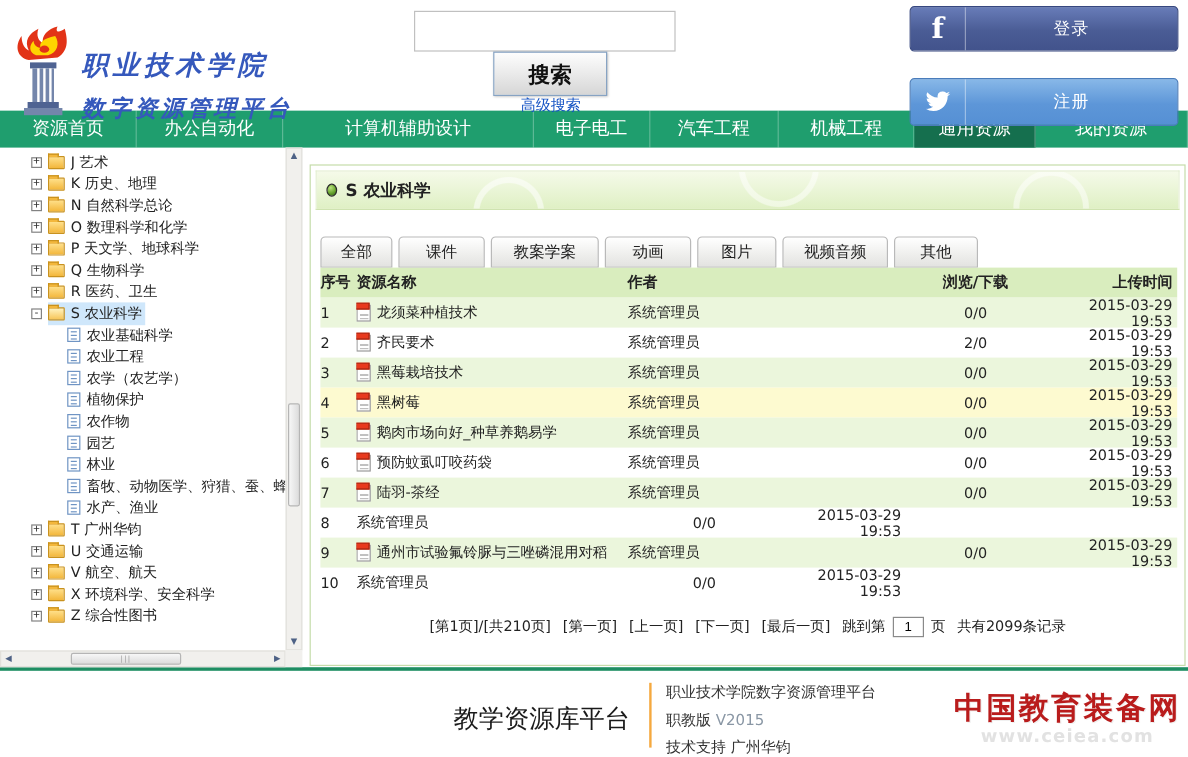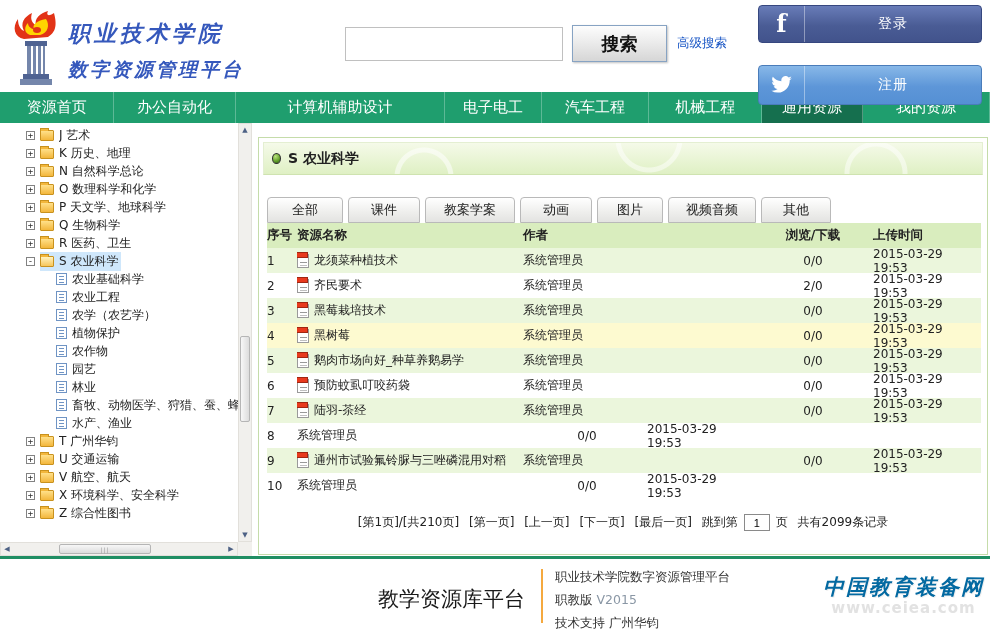--- a/index.html
+++ b/index.html
@@ -1,27 +1,27 @@
 <!DOCTYPE html>
 <html><head>
 <meta charset="utf-8">
 <style>
   * { margin:0; padding:0; box-sizing:border-box; }
   body { background:#fff; font-family:"DejaVu Sans","Liberation Sans",sans-serif; }
   .page { position:relative; width:990px; height:631px; background:#fff; overflow:hidden; }
 
   
   .topbar { position:relative; height:92px; background:#fff; }
-  .logo-wrap { position:absolute; left:8px; top:9px; display:flex; }
+  .logo-wrap { position:absolute; left:8px; top:20px; display:flex;align-items:flex-end; }
   .torch { width:56px; height:84px; }
   .brand { margin-left:4px; padding-top:10px; }
   .brand-l1 { font-size:22px; font-weight:bold; font-style:italic; color:#3558bc; letter-spacing:4px; }
   .brand-l2 { font-size:19px; font-weight:bold; font-style:italic; color:#3558bc; letter-spacing:3px; margin-top:8px; }
 
-  .search-area { position:absolute; left:345px; top:25px; display:flex; align-items:center; }
+  .search-area { position:absolute; left:345px; top:9px; display:flex; align-items:center;flex-direction:column; }
   .search-input { width:218px; height:34px; border:1px solid #c0c0c0; outline:none; font-size:14px; padding:0 6px; }
   .search-btn { width:95px; height:37px; margin-left:9px; border:1px solid #87a3c3; background:linear-gradient(#fdfdfd,#ececec 45%,#d6d6d6); font-size:18px; font-weight:bold; color:#111; cursor:pointer; box-shadow:1px 1px 2px rgba(0,0,0,.25); font-family:inherit; }
   .adv-link { margin-left:10px; color:#1553c4; font-size:12.5px; text-decoration:none; cursor:pointer; }
 
   .auth { position:absolute; right:8px; top:5px; width:224px; }
   .auth-btn { display:flex; align-items:center; border-radius:4px; color:#fff; cursor:pointer; overflow:hidden; }
   .btn-login { height:38px; border:1px solid #36477f; background:linear-gradient(#687cb8,#4a5c95 55%,#42538c); }
   .btn-reg { height:40px; margin-top:22px; border:1px solid #4a7cba; background:linear-gradient(#88b8e8,#5d96d8 55%,#5590d4); }
   .auth-icon { width:46px; display:flex; align-items:center; justify-content:center; align-self:stretch; border-right:1px solid rgba(255,255,255,.4); }
   .fb-glyph { font-family:"DejaVu Serif","Liberation Serif",serif; font-size:24px; font-weight:bold; color:#fff; line-height:1; }
@@ -76,21 +76,21 @@
   .tabs { display:flex; gap:5px; margin:22px 0 0 8px; height:26px; }
   .tab { border:1px solid #b9b9b9; border-radius:4px 4px 0 0; background:linear-gradient(#ffffff,#eeeeec 60%,#e3e3e1); font-size:13px; color:#222; display:flex; align-items:center; justify-content:center; cursor:pointer; }
 
   .rtable { padding:0 6px 0 8px; }
   .thead, .trow { display:flex; align-items:center; height:25px; font-size:12px; color:#222; }
   .thead { background:#d9edbe; font-weight:bold; font-size:12.5px; }
   .c-num { width:30px; flex-shrink:0; }
   .c-name { flex:1; display:flex; align-items:center; overflow:hidden; white-space:nowrap; }
   .c-author { width:230px; flex-shrink:0; }
   .c-views { width:120px; flex-shrink:0; text-align:center; }
-  .c-time { width:108px; flex-shrink:0; padding-right:4px; }
+  .c-time { width:108px; flex-shrink:0; text-align:right; padding-right:4px; }
   .trow.green { background:#ebf6dc; }
   .trow.hl { background:#fdfad0; }
   .res-link { color:#222; text-decoration:none; cursor:pointer; overflow:hidden; }
   .pdf-icon { width:12px; height:14px; background:#fff; border:1px solid #9a9a9a; margin-right:5px; position:relative; flex-shrink:0; }
   .pdf-icon::before { content:""; position:absolute; left:-2px; top:-3px; width:10px; height:4px; background:#e8391d; border:1px solid #a02612; }
   .pdf-icon::after { content:""; position:absolute; left:2px; top:7px; width:7px; height:1px; background:#999; box-shadow:0 3px 0 #c0c0c0; }
 
   .pagination { margin-top:16px; text-align:center; font-size:12px; color:#222; }
   .pagination .pg { margin:0 3px; cursor:pointer; }
   .pg-static { margin:0 3px; }
@@ -98,21 +98,21 @@
 
   .green-line { height:3px; background:#1f8e63; }
 
   
   .footer { position:relative; height:72px; display:flex; align-items:flex-start; }
   .f-title { margin-left:378px; margin-top:26px; font-size:21px; font-weight:normal; color:#1a1a1a; }
   .f-div { width:2px; background:#f5a93f; height:54px; margin:10px 12px 0 16px; }
   .f-info { margin-top:6px; font-size:12.5px; color:#333; line-height:23px; }
   .ver { color:#8a97a5; }
   .watermark { position:absolute; right:6px; top:14px; text-align:center; }
-  .wm1 { font-size:21px; font-style:italic; font-weight:bold; letter-spacing:2px; color:#0369a1; text-shadow:1px 1px 0 #f0f0f0; }
+  .wm1 { font-size:25px; font-weight:bold; letter-spacing:2px; color:#b91c1c; text-shadow:1px 1px 0 #f0f0f0; }
   .wm2 { font-size:15px; font-weight:bold; color:#e2e2e2; letter-spacing:1px; margin-top:-2px; }
 </style>
 </head>
 <body>
 
 <div class="page">
 
   <div class="topbar">
     <div class="logo-wrap">
       <svg class="torch" viewBox="0 0 56 84" xmlns="http://www.w3.org/2000/svg">
@@ -291,21 +291,21 @@
       <div class="corner"></div>
     </div>
 
     <div class="panel">
       <div class="panel-header">
         <span class="green-orb"></span>
         <span class="section-title">S 农业科学</span>
       </div>
 
       <div class="tabs">
-        <div class="tab" style="width:76px">全部</div>
+        <div class="tab" style="width:60px">全部</div>
         <div class="tab" style="width:72px">课件</div>
         <div class="tab" style="width:90px">教案学案</div>
         <div class="tab" style="width:72px">动画</div>
         <div class="tab" style="width:66px">图片</div>
         <div class="tab" style="width:88px">视频音频</div>
         <div class="tab" style="width:70px">其他</div>
       </div>
 
       <div class="rtable">
         <div class="thead">

